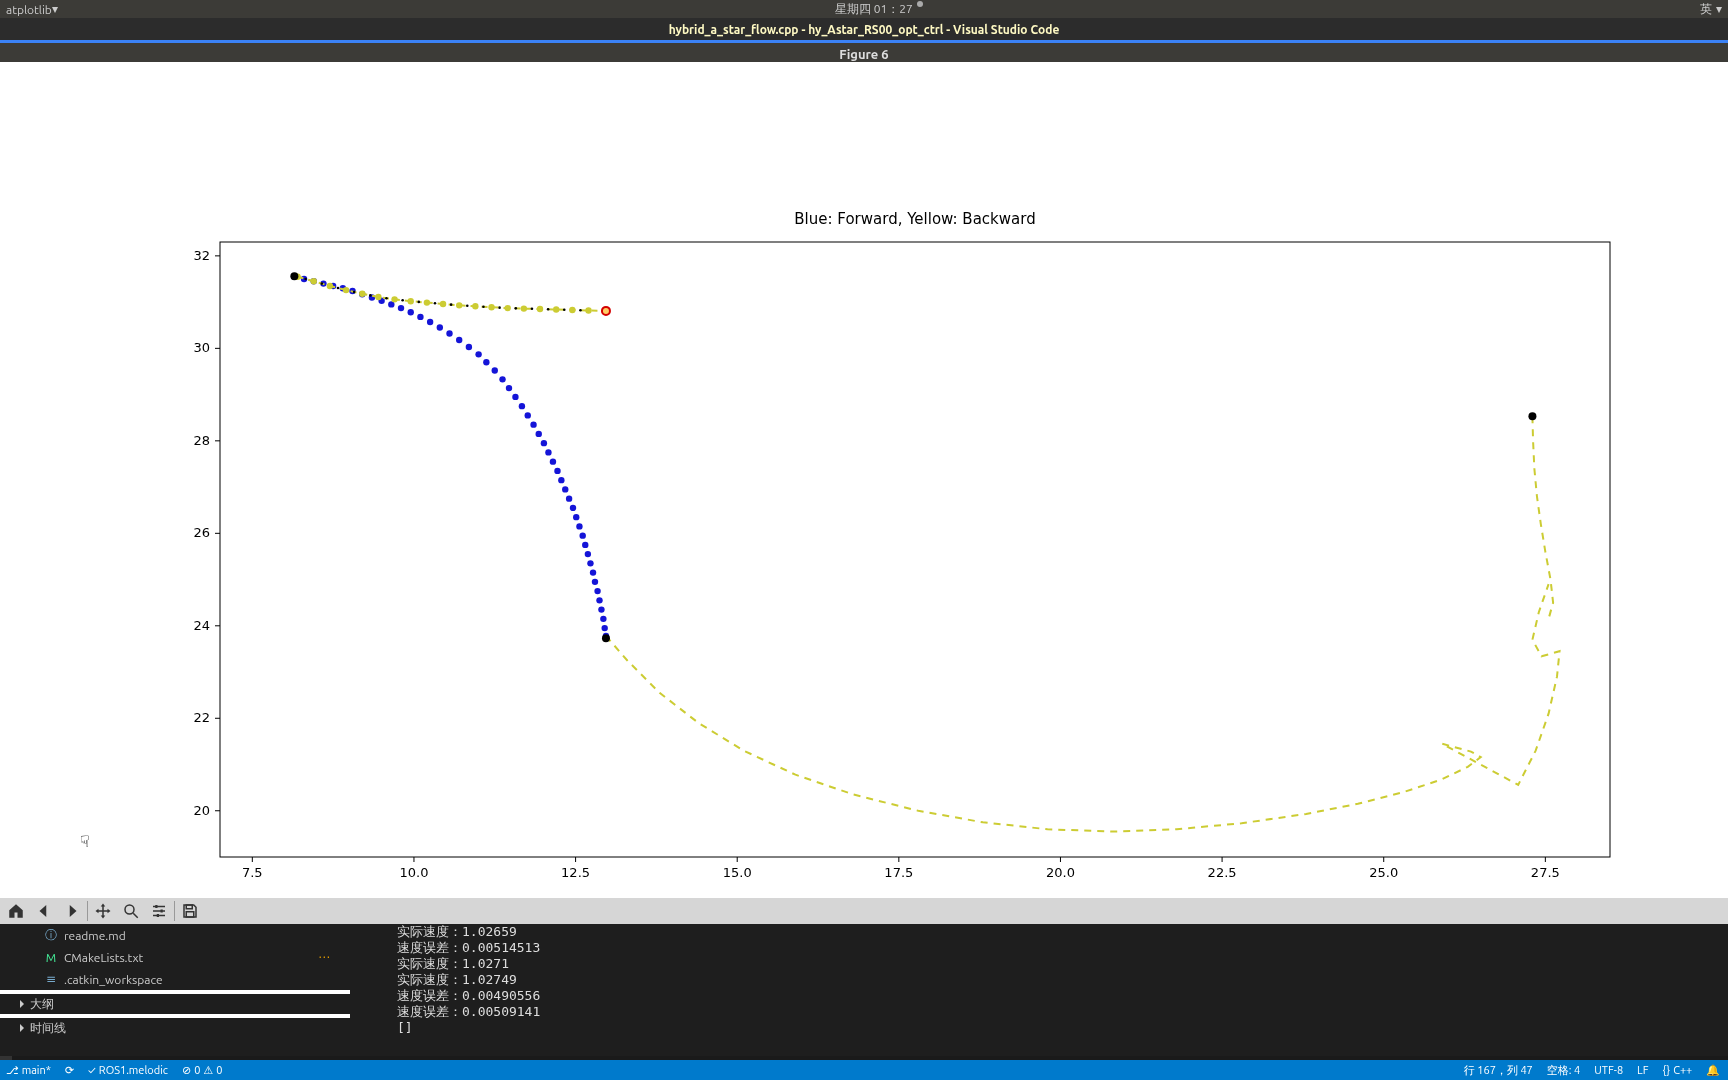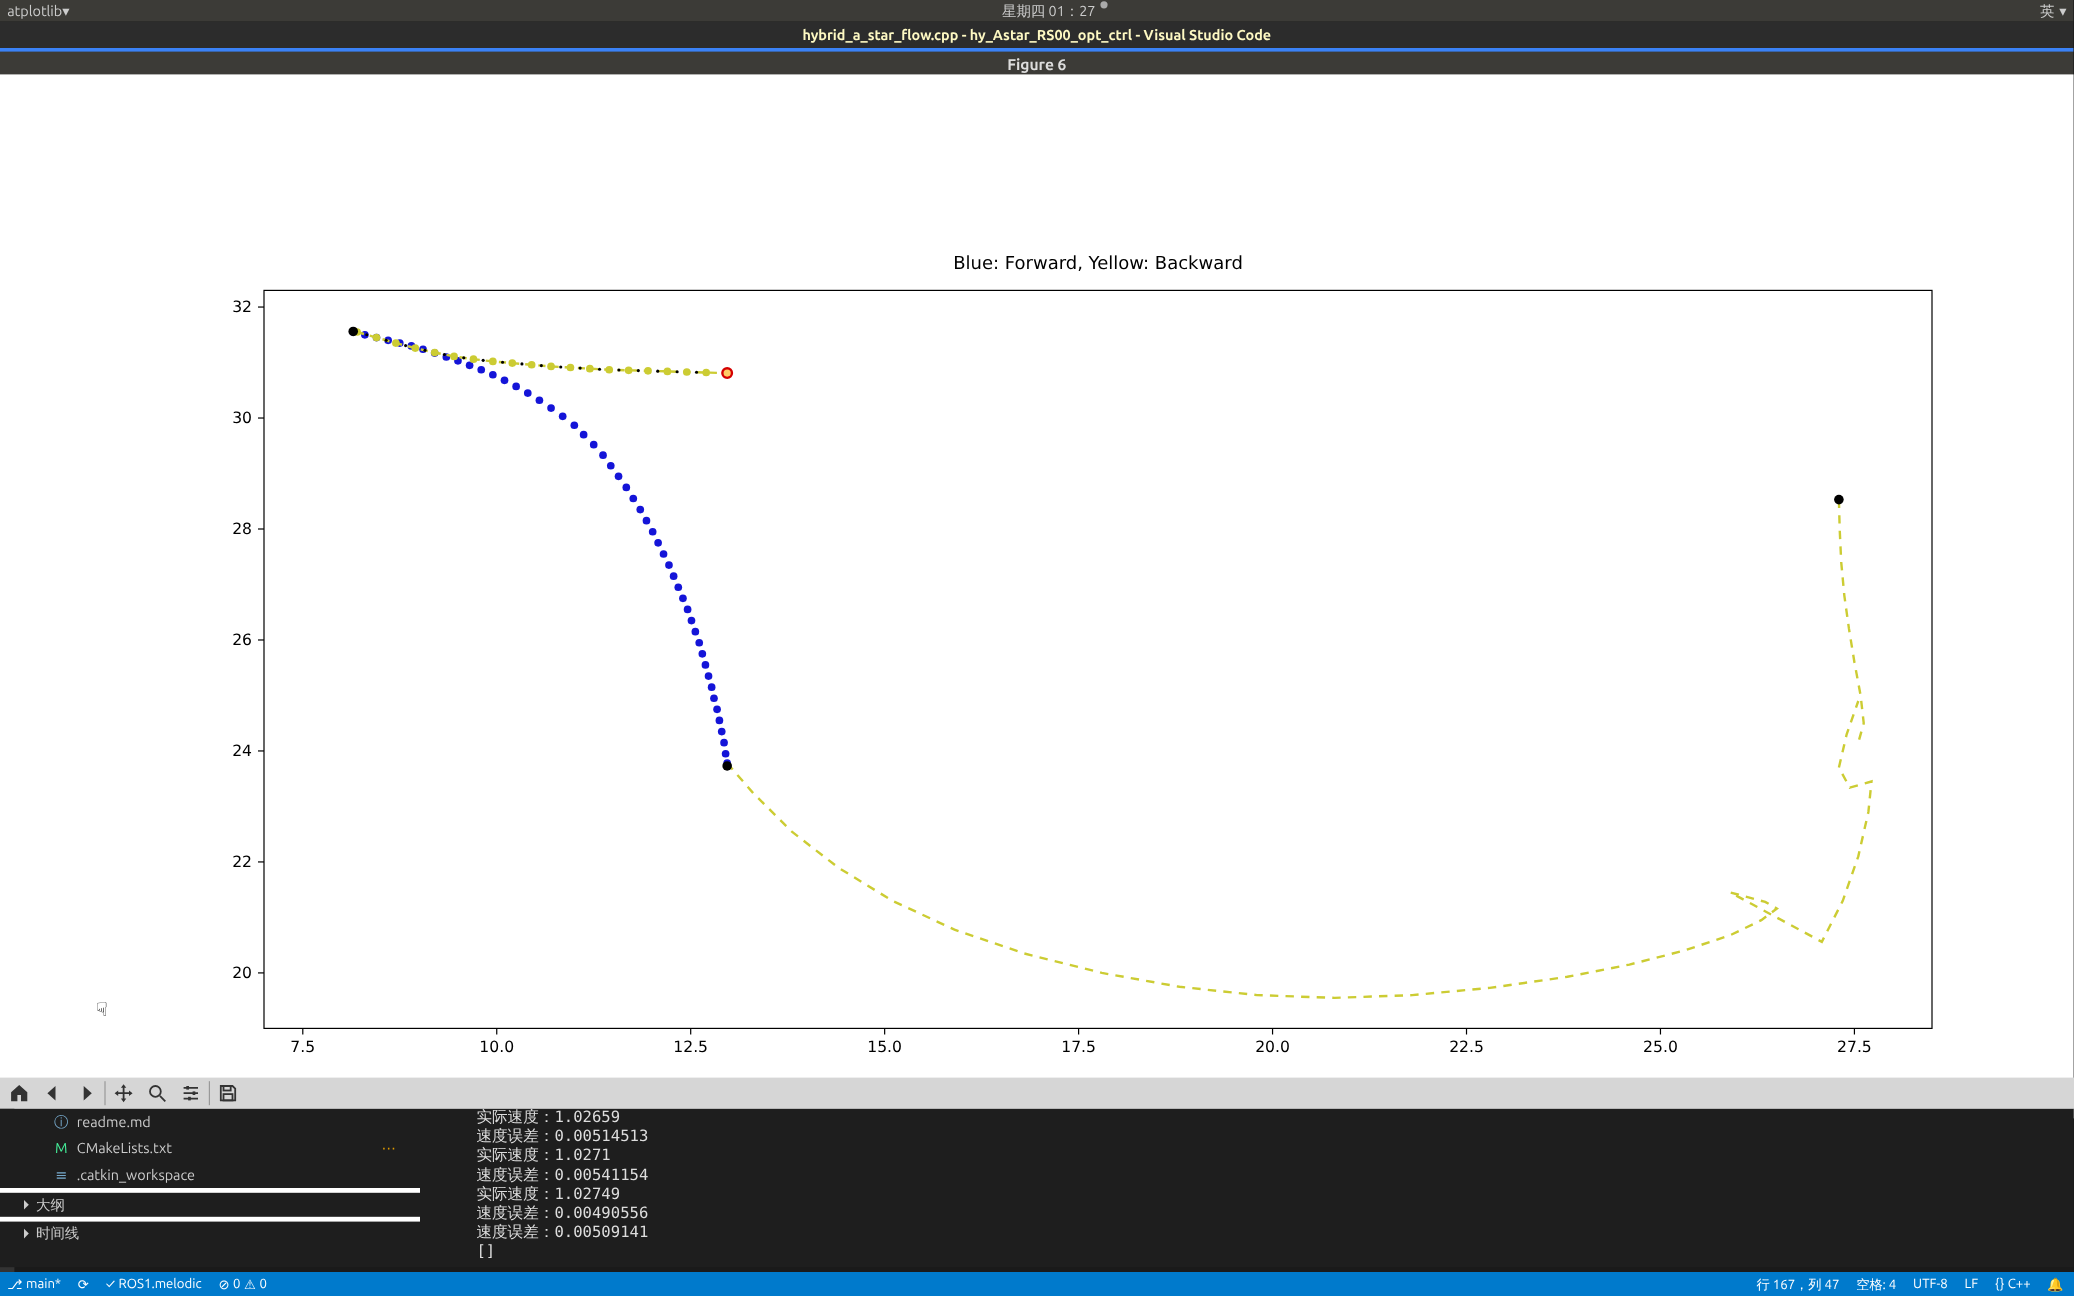--- a/index.html
+++ b/index.html
@@ -265,21 +265,20 @@
     </div>
     <div class="outline-row">
       <span class="chev"></span>
       <span>时间线</span>
     </div>
   </div>
   <div class="term" id="terminal">
       <div class="line">实际速度：1.02659</div>
       <div class="line">速度误差：0.00514513</div>
       <div class="line">实际速度：1.0271</div>
-      <div class="line">速度误差：0.00541154</div>
       <div class="line">实际速度：1.02749</div>
       <div class="line">速度误差：0.00490556</div>
       <div class="line">速度误差：0.00509141</div>
       <div class="line">[]</div>
     </div>
 </div>
 
 <div class="statusbar">
   <span class="sbit">⎇ <span>main*</span></span>
   <span class="sbit">⟳</span>

